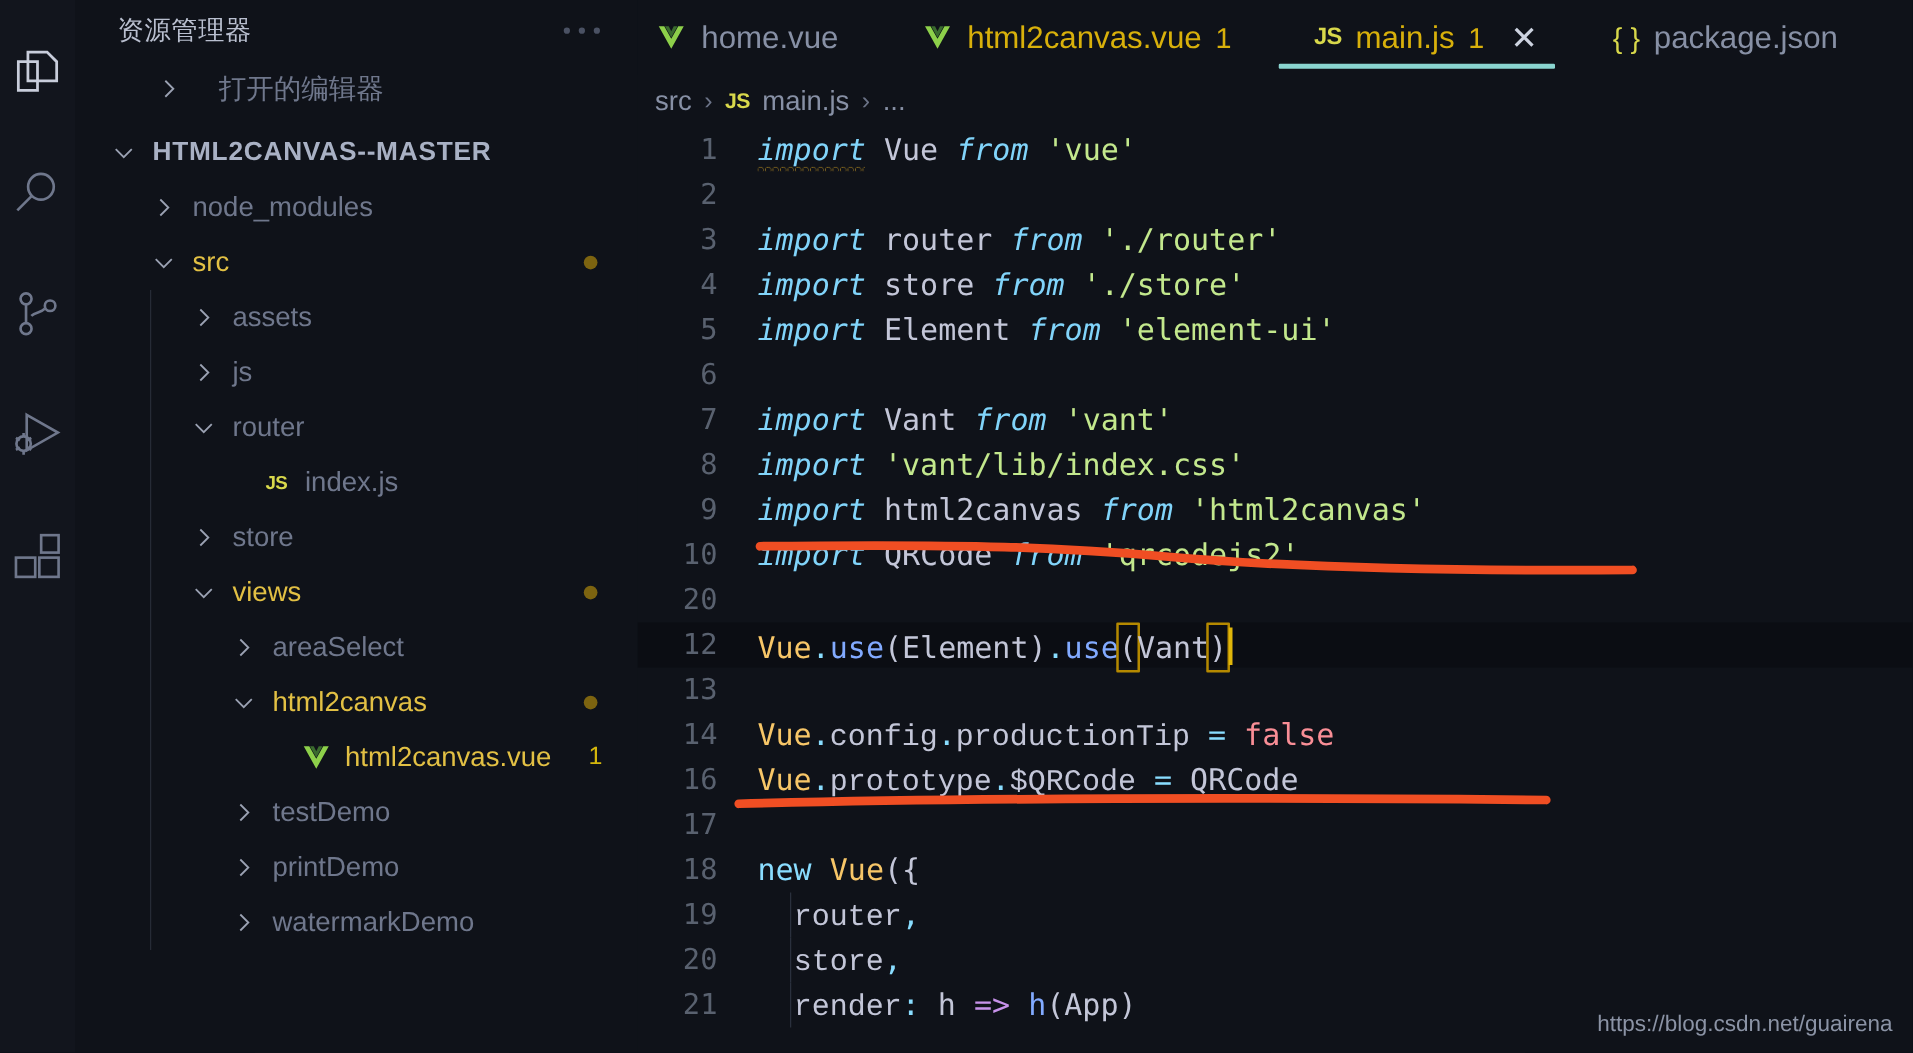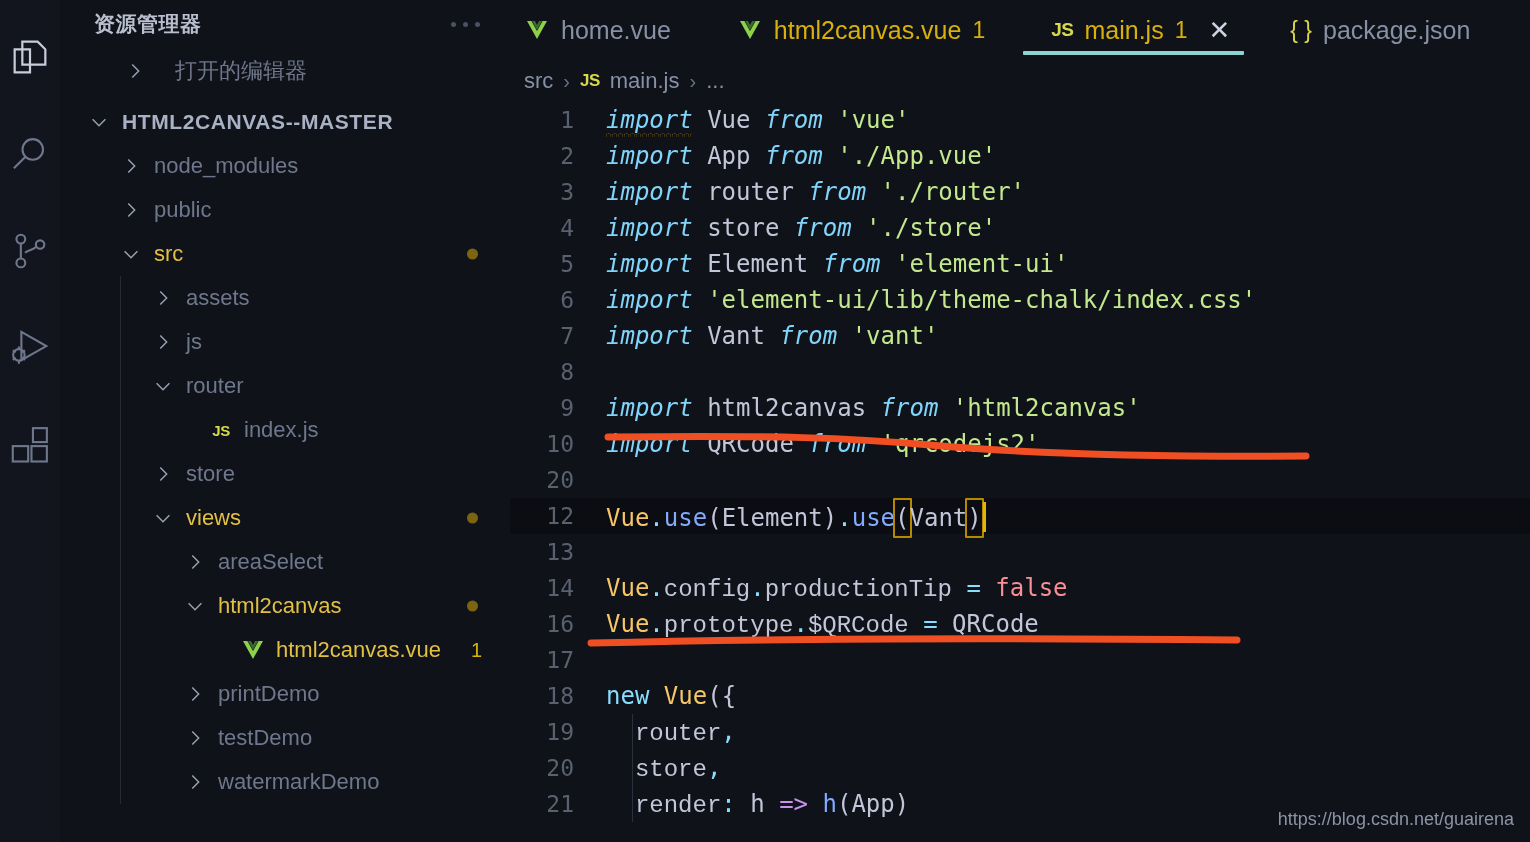--- a/index.html
+++ b/index.html
@@ -20,21 +20,21 @@
   .act-item { width:60px; height:97px; display:flex; align-items:center; justify-content:center; }
   .act-item svg { display:block; }
 
   
   .sidebar {
     width:450px; height:842px; background:#0f1219;
     flex:0 0 450px; position:relative; overflow:hidden;
   }
   .sb-header {
     height:48px; display:flex; align-items:center;
-    padding:0 18px 0 34px; justify-content:space-between;font-weight:bold;
+    padding:0 18px 0 34px; justify-content:space-between;
   }
   .sb-title {
     color:#b9bfcf; font-size:21px; letter-spacing:.5px;
     font-family:"Liberation Sans", sans-serif;
   }
   .sb-dots { display:flex; gap:7px; padding-right:12px; }
   .sb-dots i { width:5px; height:5px; border-radius:50%; background:#4a5163; display:block; }
 
   .tree { padding-top:6px; }
   .row {
@@ -234,28 +234,20 @@
           <span class="label" style="margin-left: 10px;">HTML2CANVAS--MASTER</span>
         </div>
         <div class="row dim" style="padding-left: 58px;">
           <span class="twisty">
             <svg width="22" height="22" viewBox="0 0 24 24" fill="none" stroke="#9aa1b2" stroke-width="1.6">
               <path d="M9 5l7 7-7 7"></path>
             </svg>
           </span>
           <span class="label" style="margin-left: 10px;">node_modules</span>
         </div>
-        <div class="row dim" style="padding-left: 58px;">
-          <span class="twisty">
-            <svg width="22" height="22" viewBox="0 0 24 24" fill="none" stroke="#9aa1b2" stroke-width="1.6">
-              <path d="M9 5l7 7-7 7"></path>
-            </svg>
-          </span>
-          <span class="label" style="margin-left: 10px;">public</span>
-        </div>
         <div class="row modified" style="padding-left: 58px;">
           <span class="twisty">
             <svg width="22" height="22" viewBox="0 0 24 24" fill="none" stroke="#9aa1b2" stroke-width="1.6">
               <path d="M5 9l7 7 7-7"></path>
             </svg>
           </span>
           <span class="label" style="margin-left: 10px;">src</span>
           <span class="dot"></span>
         </div>
         <div class="row dim" style="padding-left: 90px;">
@@ -341,30 +333,30 @@
           <span class="label" style="margin-left: 10px;">html2canvas.vue</span>
           <span class="count">1</span>
         </div>
         <div class="row dim" style="padding-left: 122px;">
           <span class="guide" style="left: 60px;"></span>
           <span class="twisty">
             <svg width="22" height="22" viewBox="0 0 24 24" fill="none" stroke="#9aa1b2" stroke-width="1.6">
               <path d="M9 5l7 7-7 7"></path>
             </svg>
           </span>
+          <span class="label" style="margin-left: 10px;">testDemo</span>
+        </div>
+        <div class="row dim" style="padding-left: 122px;">
+          <span class="guide" style="left: 60px;"></span>
+          <span class="twisty">
+            <svg width="22" height="22" viewBox="0 0 24 24" fill="none" stroke="#9aa1b2" stroke-width="1.6">
+              <path d="M9 5l7 7-7 7"></path>
+            </svg>
+          </span>
           <span class="label" style="margin-left: 10px;">printDemo</span>
-        </div>
-        <div class="row dim" style="padding-left: 122px;">
-          <span class="guide" style="left: 60px;"></span>
-          <span class="twisty">
-            <svg width="22" height="22" viewBox="0 0 24 24" fill="none" stroke="#9aa1b2" stroke-width="1.6">
-              <path d="M9 5l7 7-7 7"></path>
-            </svg>
-          </span>
-          <span class="label" style="margin-left: 10px;">testDemo</span>
         </div>
         <div class="row dim" style="padding-left: 122px;">
           <span class="guide" style="left: 60px;"></span>
           <span class="twisty">
             <svg width="22" height="22" viewBox="0 0 24 24" fill="none" stroke="#9aa1b2" stroke-width="1.6">
               <path d="M9 5l7 7-7 7"></path>
             </svg>
           </span>
           <span class="label" style="margin-left: 10px;">watermarkDemo</span>
         </div>
@@ -406,27 +398,27 @@
     <div class="breadcrumb" id="breadcrumb">
         <span>src</span>
         <span class="sep">›</span>
         <span class="bjs">JS</span>
         <span>main.js</span>
         <span class="sep">›</span>
         <span>...</span>
       </div>
     <div class="code" id="code">
         <div class="cline"><span class="ln">1</span><span class="src"><span class="k-imp">import</span> <span class="k-id">Vue</span> <span class="k-imp">from</span> <span class="k-str">'vue'</span></span><span class="squiggle"></span></div>
-        <div class="cline"><span class="ln">2</span><span class="src"><span class="k-imp">import</span> <span class="k-id">App</span> <span class="k-imp">from</span> <span class="k-str">'./App.vue'</span></span></div>
+        <div class="cline"><span class="ln">2</span></div>
         <div class="cline"><span class="ln">3</span><span class="src"><span class="k-imp">import</span> <span class="k-id">router</span> <span class="k-imp">from</span> <span class="k-str">'./router'</span></span></div>
         <div class="cline"><span class="ln">4</span><span class="src"><span class="k-imp">import</span> <span class="k-id">store</span> <span class="k-imp">from</span> <span class="k-str">'./store'</span></span></div>
         <div class="cline"><span class="ln">5</span><span class="src"><span class="k-imp">import</span> <span class="k-id">Element</span> <span class="k-imp">from</span> <span class="k-str">'element-ui'</span></span></div>
-        <div class="cline"><span class="ln">6</span><span class="src"><span class="k-imp">import</span> <span class="k-str">'element-ui/lib/theme-chalk/index.css'</span></span></div>
+        <div class="cline"><span class="ln">6</span></div>
         <div class="cline"><span class="ln">7</span><span class="src"><span class="k-imp">import</span> <span class="k-id">Vant</span> <span class="k-imp">from</span> <span class="k-str">'vant'</span></span></div>
-        <div class="cline"><span class="ln">8</span></div>
+        <div class="cline"><span class="ln">8</span><span class="src"><span class="k-imp">import</span> <span class="k-str">'vant/lib/index.css'</span></span></div>
         <div class="cline"><span class="ln">9</span><span class="src"><span class="k-imp">import</span> <span class="k-id">html2canvas</span> <span class="k-imp">from</span> <span class="k-str">'html2canvas'</span></span></div>
         <div class="cline"><span class="ln">10</span><span class="src"><span class="k-imp">import</span> <span class="k-id">QRCode</span> <span class="k-imp">from</span> <span class="k-str">'qrcodejs2'</span></span></div>
         <div class="cline"><span class="ln">20</span><span class="src"></span></div>
         <div class="cline active"><span class="ln">12</span><span class="src"><span class="k-vue">Vue</span><span class="k-op">.</span><span class="k-fn">use</span><span class="k-punct">(</span><span class="k-id">Element</span><span class="k-punct">)</span><span class="k-op">.</span><span class="k-fn">use</span><span class="bmatch k-punct">(</span><span class="k-id">Vant</span><span class="bmatch k-punct">)</span><span class="cursor"></span></span></div>
         <div class="cline"><span class="ln">13</span><span class="src"></span></div>
         <div class="cline"><span class="ln">14</span><span class="src"><span class="k-vue">Vue</span><span class="k-op">.</span><span class="k-prop">config</span><span class="k-op">.</span><span class="k-prop">productionTip</span> <span class="k-op">=</span> <span class="k-bool">false</span></span></div>
         <div class="cline"><span class="ln">16</span><span class="src"><span class="k-vue">Vue</span><span class="k-op">.</span><span class="k-prop">prototype</span><span class="k-op">.</span><span class="k-prop">$QRCode</span> <span class="k-op">=</span> <span class="k-id">QRCode</span></span></div>
         <div class="cline"><span class="ln">17</span><span class="src"></span></div>
         <div class="cline"><span class="ln">18</span><span class="src"><span class="k-new">new</span> <span class="k-vue">Vue</span><span class="k-punct">(</span><span class="k-punct">{</span></span></div>
         <div class="cline"><span class="ln">19</span><span class="src">  <span class="k-prop">router</span><span class="k-op">,</span></span><span class="iguide"></span></div>

